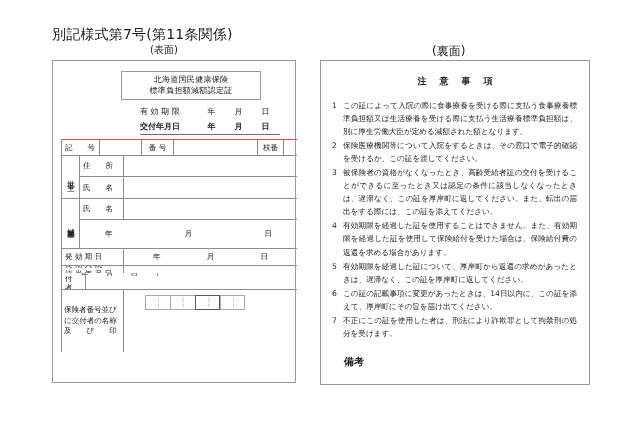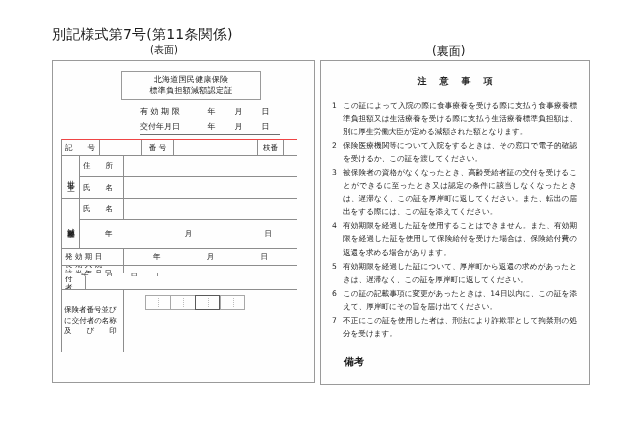--- a/index.html
+++ b/index.html
@@ -43,21 +43,21 @@
   
   .panel {
     position: absolute;
     border: 1px solid #9a9a9a;
     background: #fefefe;
     box-sizing: border-box;
   }
   #front-panel {
     left: 52px;
     top: 60px;
-    width: 263px;
+    width: 244px;
     height: 323px;
   }
   #back-panel {
     left: 320px;
     top: 60px;
     width: 270px;
     height: 325px;
   }
 
   
@@ -89,20 +89,21 @@
     height: 15px;
     font-size: 8px;
     display: flex;
     align-items: center;
     margin-left: 19px;
   }
   #validity-row { top: 43px; }
   #issue-row {
     top: 58px;
     border-bottom: 1px solid #6e6e6e;
+    font-weight: bold;
   }
   .date-line .dl-label {
     width: 58px;
     display: flex;
     justify-content: space-between;
     white-space: nowrap;
   }
   .date-line .dl-label.tight {
     letter-spacing: 0;
     justify-content: flex-start;

